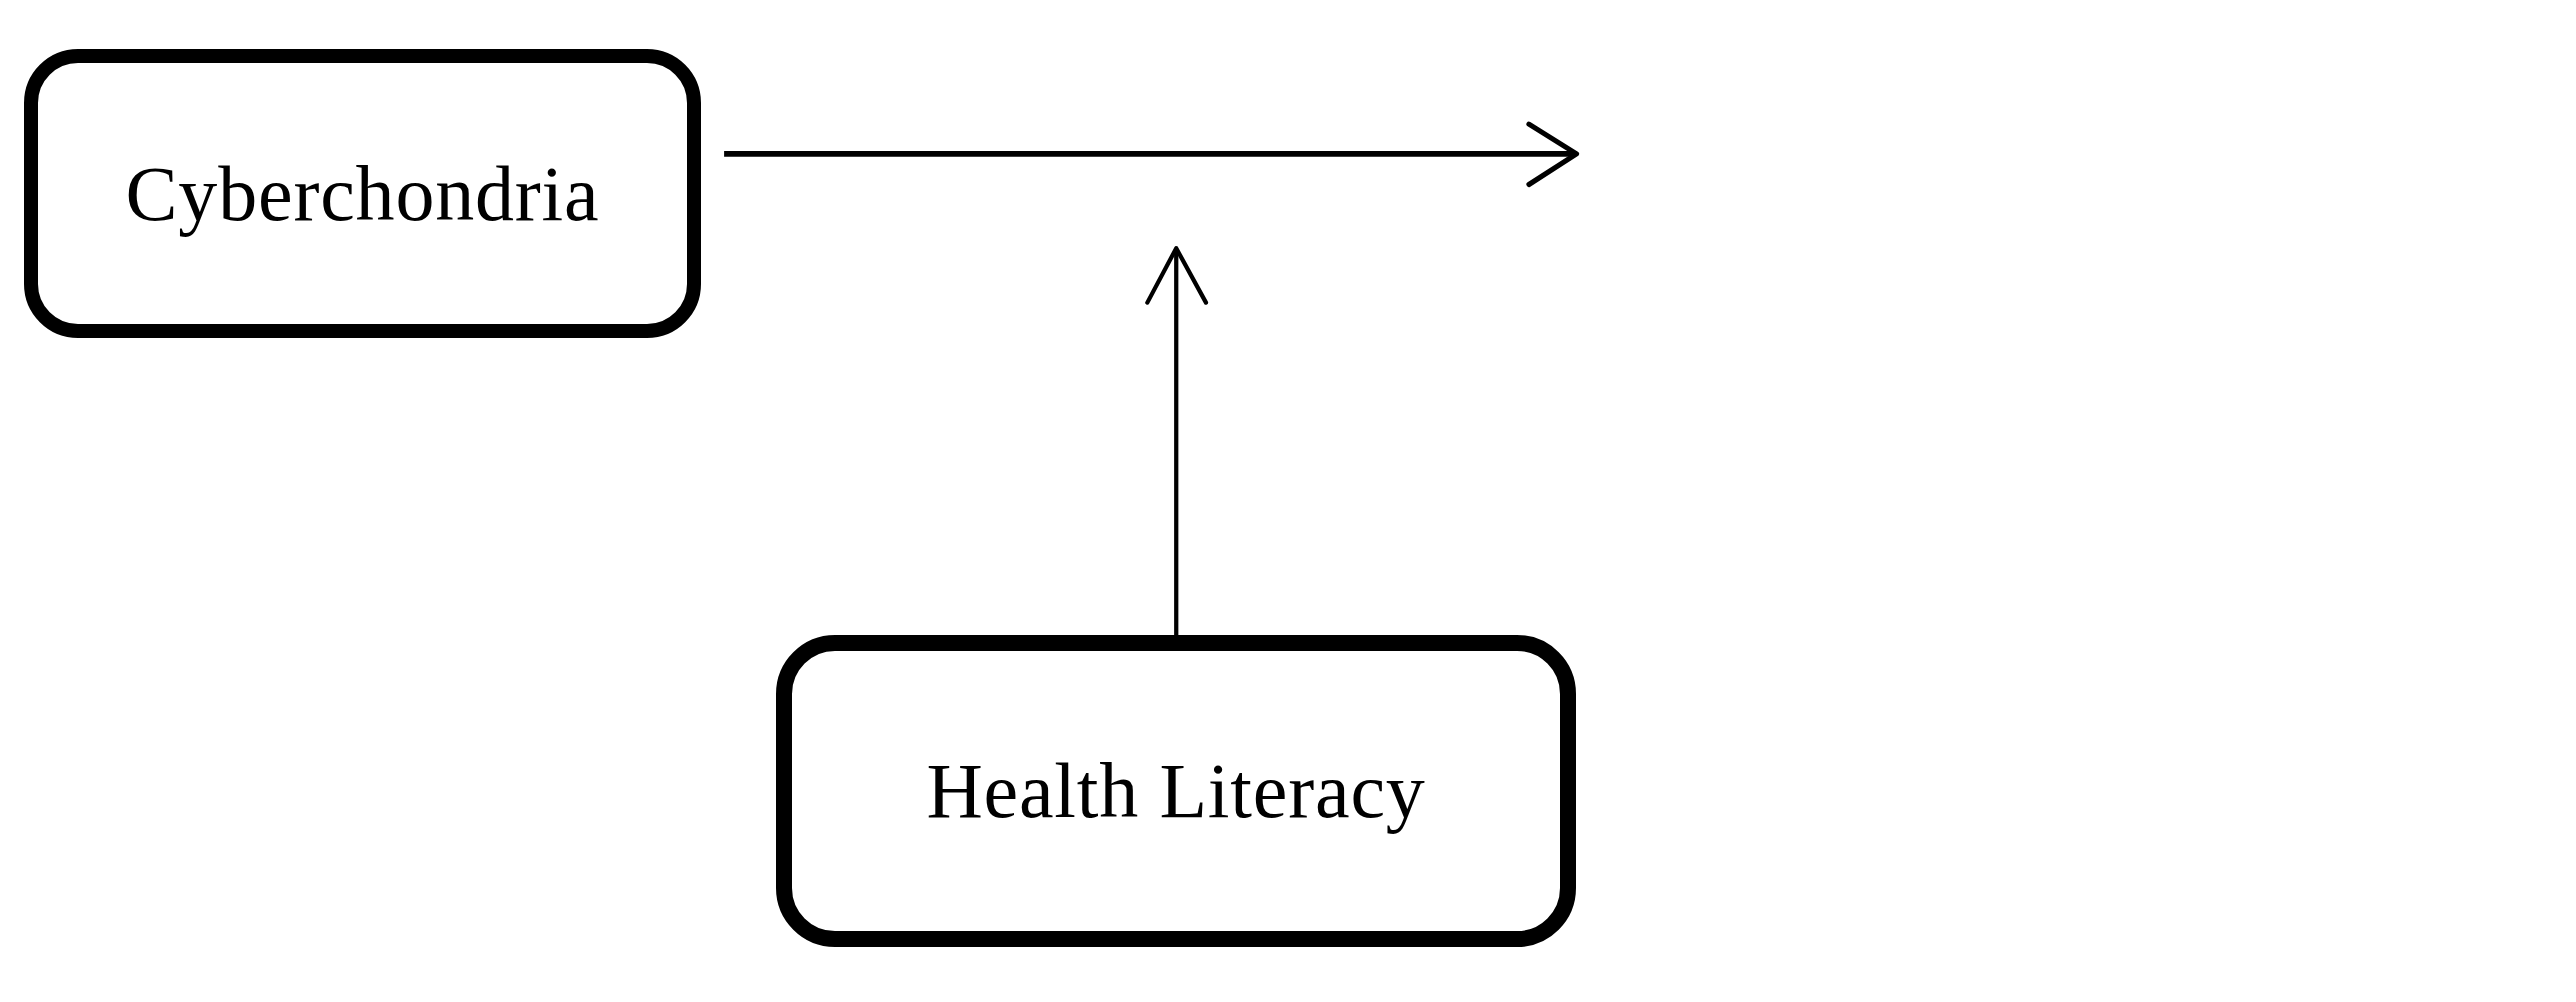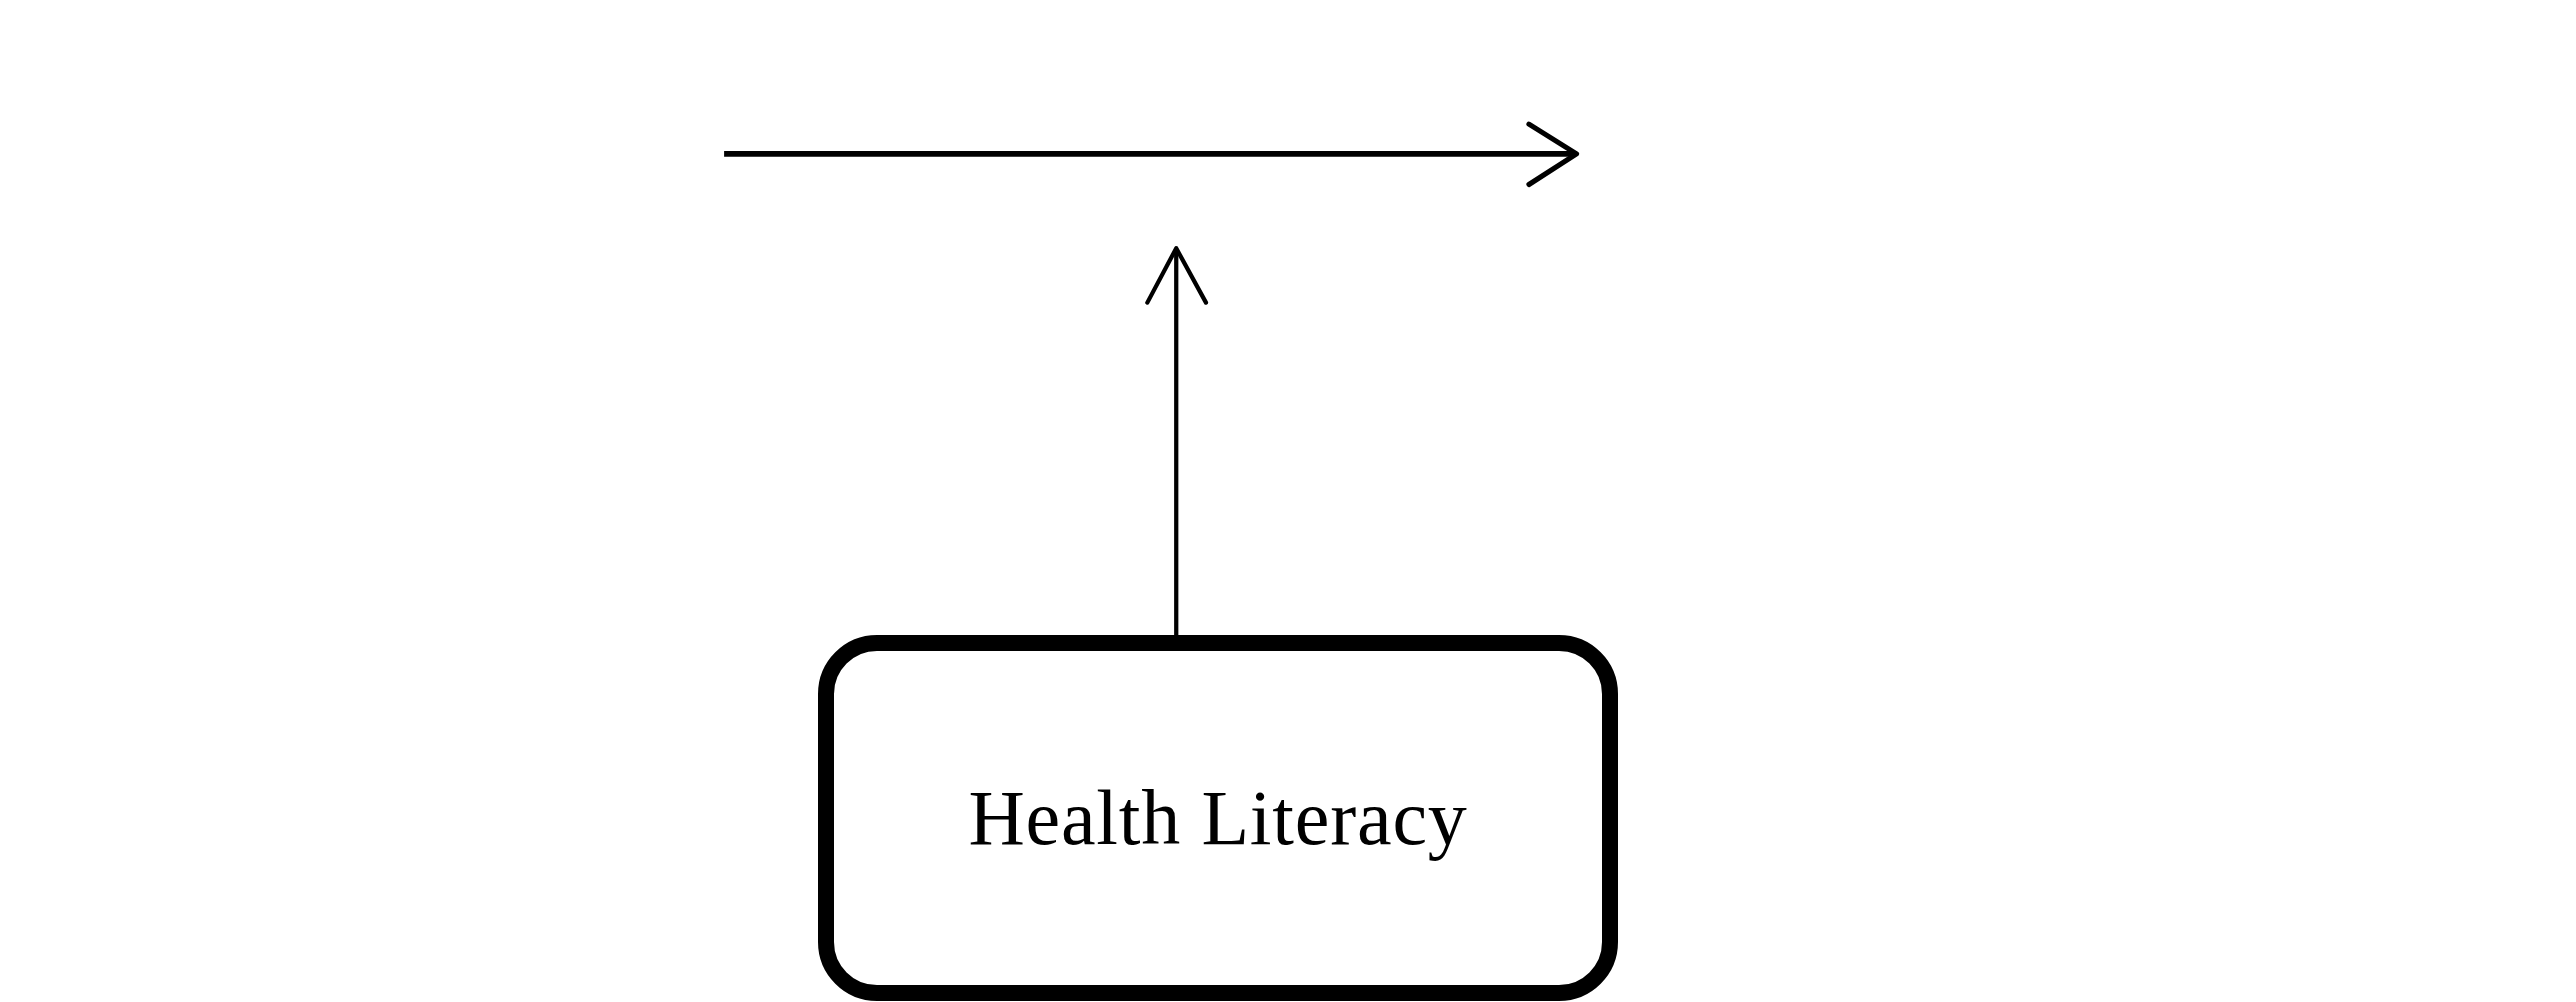--- a/index.html
+++ b/index.html
@@ -40,41 +40,44 @@
   }
   #node-health-anxiety {
     left: 1626px;
     top: 51px;
     width: 919px;
     height: 325px;
     border-width: 15.3px;
     border-radius: 59px;
   }
   #node-health-literacy {
-    left: 818px;
+    left: 776px;
     top: 635px;
     width: 800px;
-    height: 366px;
+    height: 312px;
     border-width: 16px;
     border-radius: 59px;
   }
   .arrows-layer {
     position: absolute;
     left: 0;
     top: 0;
     width: 2576px;
     height: 1003px;
     pointer-events: none;
   }
 </style>
 </head>
 <body>
 
 <div class="canvas">
 
+  <div class="node" id="node-cyberchondria">
+    <span class="node-label">Cyberchondria</span>
+  </div>
 
 
   <div class="node" id="node-health-literacy">
     <span class="node-label">Health Literacy</span>
   </div>
 
   <svg class="arrows-layer" viewBox="0 0 3031 1180" xmlns="http://www.w3.org/2000/svg">
 
     <g>
       <line x1="852" y1="181" x2="1852" y2="181" stroke="#000000" stroke-width="7"></line>

